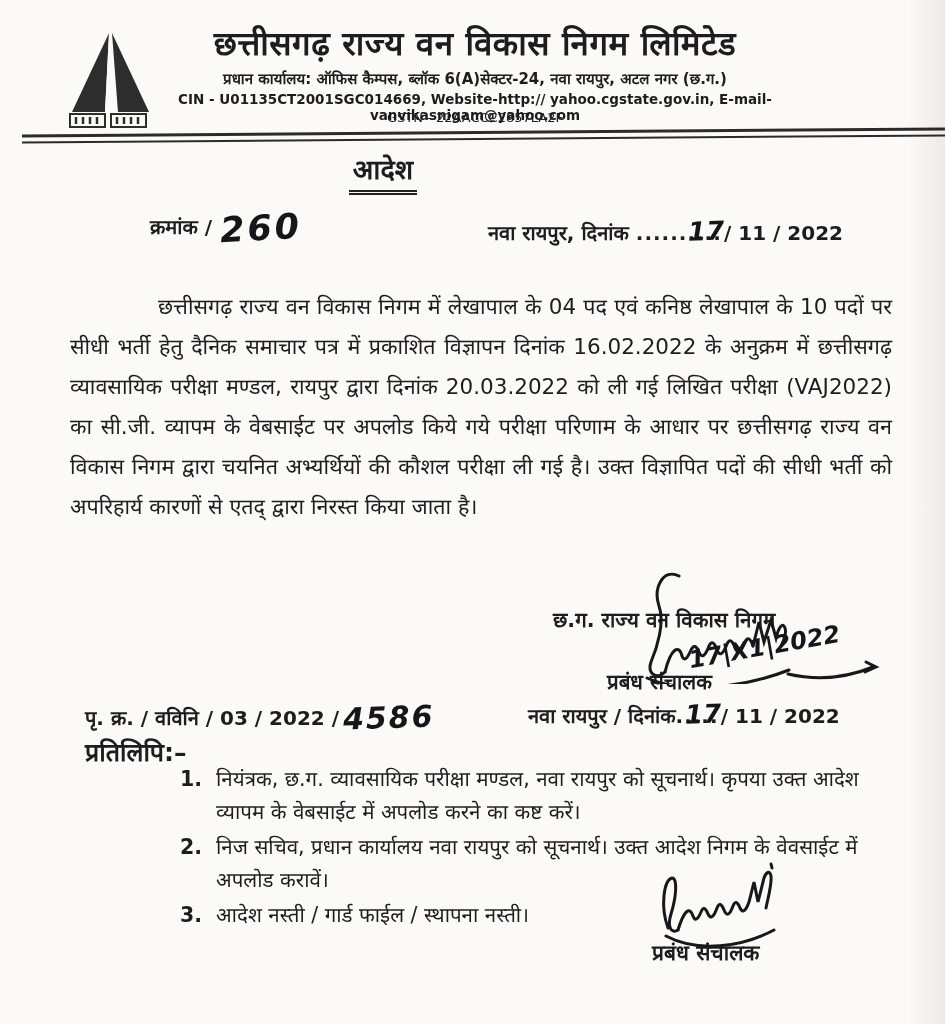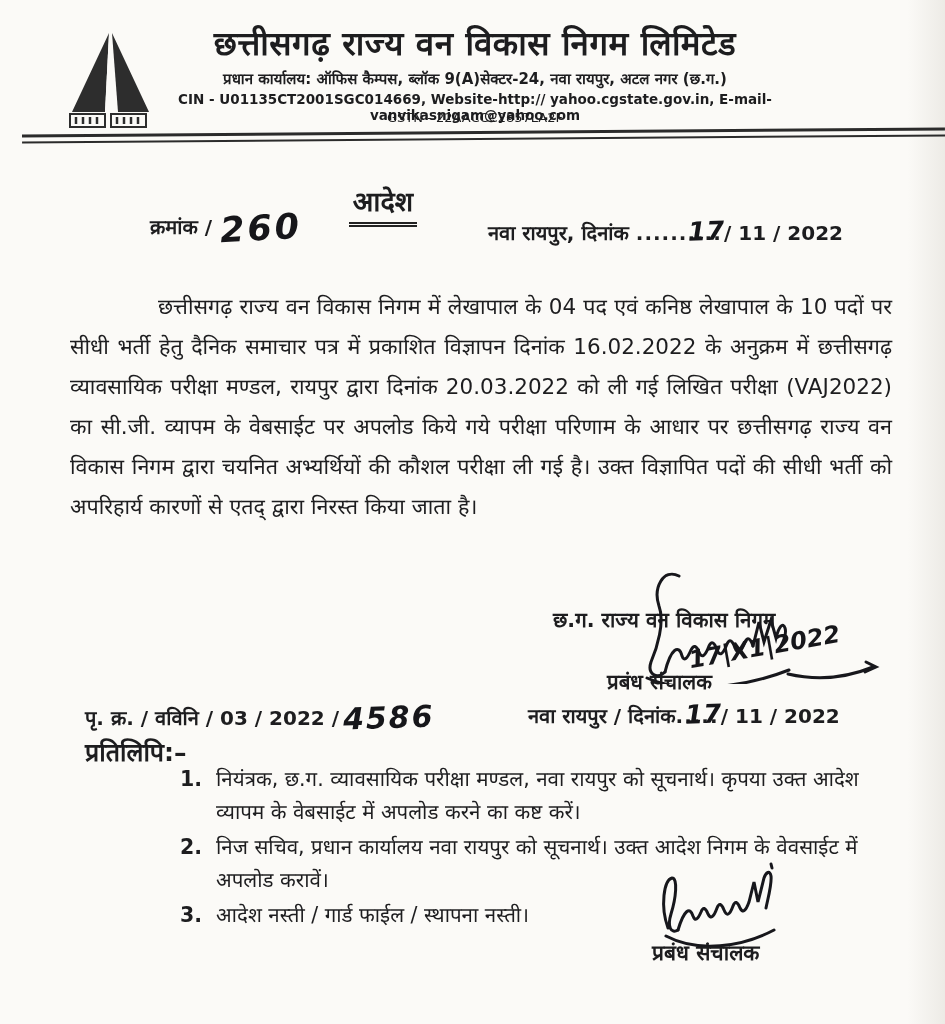--- a/index.html
+++ b/index.html
@@ -16,21 +16,21 @@
     font-size:15px;font-weight:700;}
   .org-cin{top:91px;left:80px;width:790px;text-align:center;
     font-size:13.5px;font-weight:700;}
   .org-cin .email{}
   .org-gstn{top:110px;left:110px;width:730px;text-align:center;
     font-size:13px;font-weight:400;}
   .head-rule{top:131px;left:22px;width:923px;height:4px;
     border-top:3px solid #2b2b2b;border-bottom:2px solid #2b2b2b;
     transform:rotate(-0.45deg);}
   
-  .order-title-wrap{top:150px;left:0;width:766px;text-align:center;margin-top:32px;}
+  .order-title-wrap{top:150px;left:0;width:766px;text-align:center;}
   .order-title{display:inline-block;font-size:27px;font-weight:700;
     padding:0 4px 3px 4px;border-bottom:5px double #222;}
   .serial{top:208px;left:150px;font-size:20px;font-weight:700;}
   .hw{font-style:italic;font-weight:700;color:#16161a;}
   .serial .hw{font-size:35px;display:inline-block;transform:rotate(-3deg);
     margin-left:8px;vertical-align:-6px;letter-spacing:3px;}
   .date-line{top:216px;left:488px;font-size:20px;font-weight:700;white-space:nowrap;}
   .dots{letter-spacing:1px;}
   .hw-over{font-size:26px;display:inline-block;margin-left:-34px;
     transform:rotate(-2deg);}
@@ -78,21 +78,21 @@
         <line x1="26" y1="87" x2="26" y2="94"></line>
           <line x1="33" y1="87" x2="33" y2="94"></line>
         <line x1="53" y1="87" x2="53" y2="94"></line>
           <line x1="60" y1="87" x2="60" y2="94"></line>
         <line x1="67" y1="87" x2="67" y2="94"></line>
           <line x1="74" y1="87" x2="74" y2="94"></line>
       </g>
     </svg>
   </div>
   <div class="abs org-name">छत्तीसगढ़ राज्य वन विकास निगम लिमिटेड</div>
-  <div class="abs org-address">प्रधान कार्यालय: ऑफिस कैम्पस, ब्लॉक 9(A)सेक्टर-24, नवा रायपुर, अटल नगर (छ.ग.)</div>
+  <div class="abs org-address">प्रधान कार्यालय: ऑफिस कैम्पस, ब्लॉक 6(A)सेक्टर-24, नवा रायपुर, अटल नगर (छ.ग.)</div>
   <div class="abs org-cin"><span>CIN - U01135CT2001SGC014669, Website-http:// yahoo.cgstate.gov.in, E-mail- </span><span class="email">vanvikasnigam@yahoo.com</span></div>
   <div class="abs org-gstn">GSTN - 22AACCC2857LA2F</div>
   <div class="abs head-rule"></div>
 
   <div class="abs order-title-wrap">
     <span class="order-title">आदेश</span>
   </div>
   <div class="abs serial"><span>क्रमांक /</span><span class="hw">260</span></div>
   <div class="abs date-line"><span>नवा रायपुर, दिनांक </span><span class="dots">..........</span><span class="hw hw-over">17</span><span>/ 11 / 2022</span></div>
 

